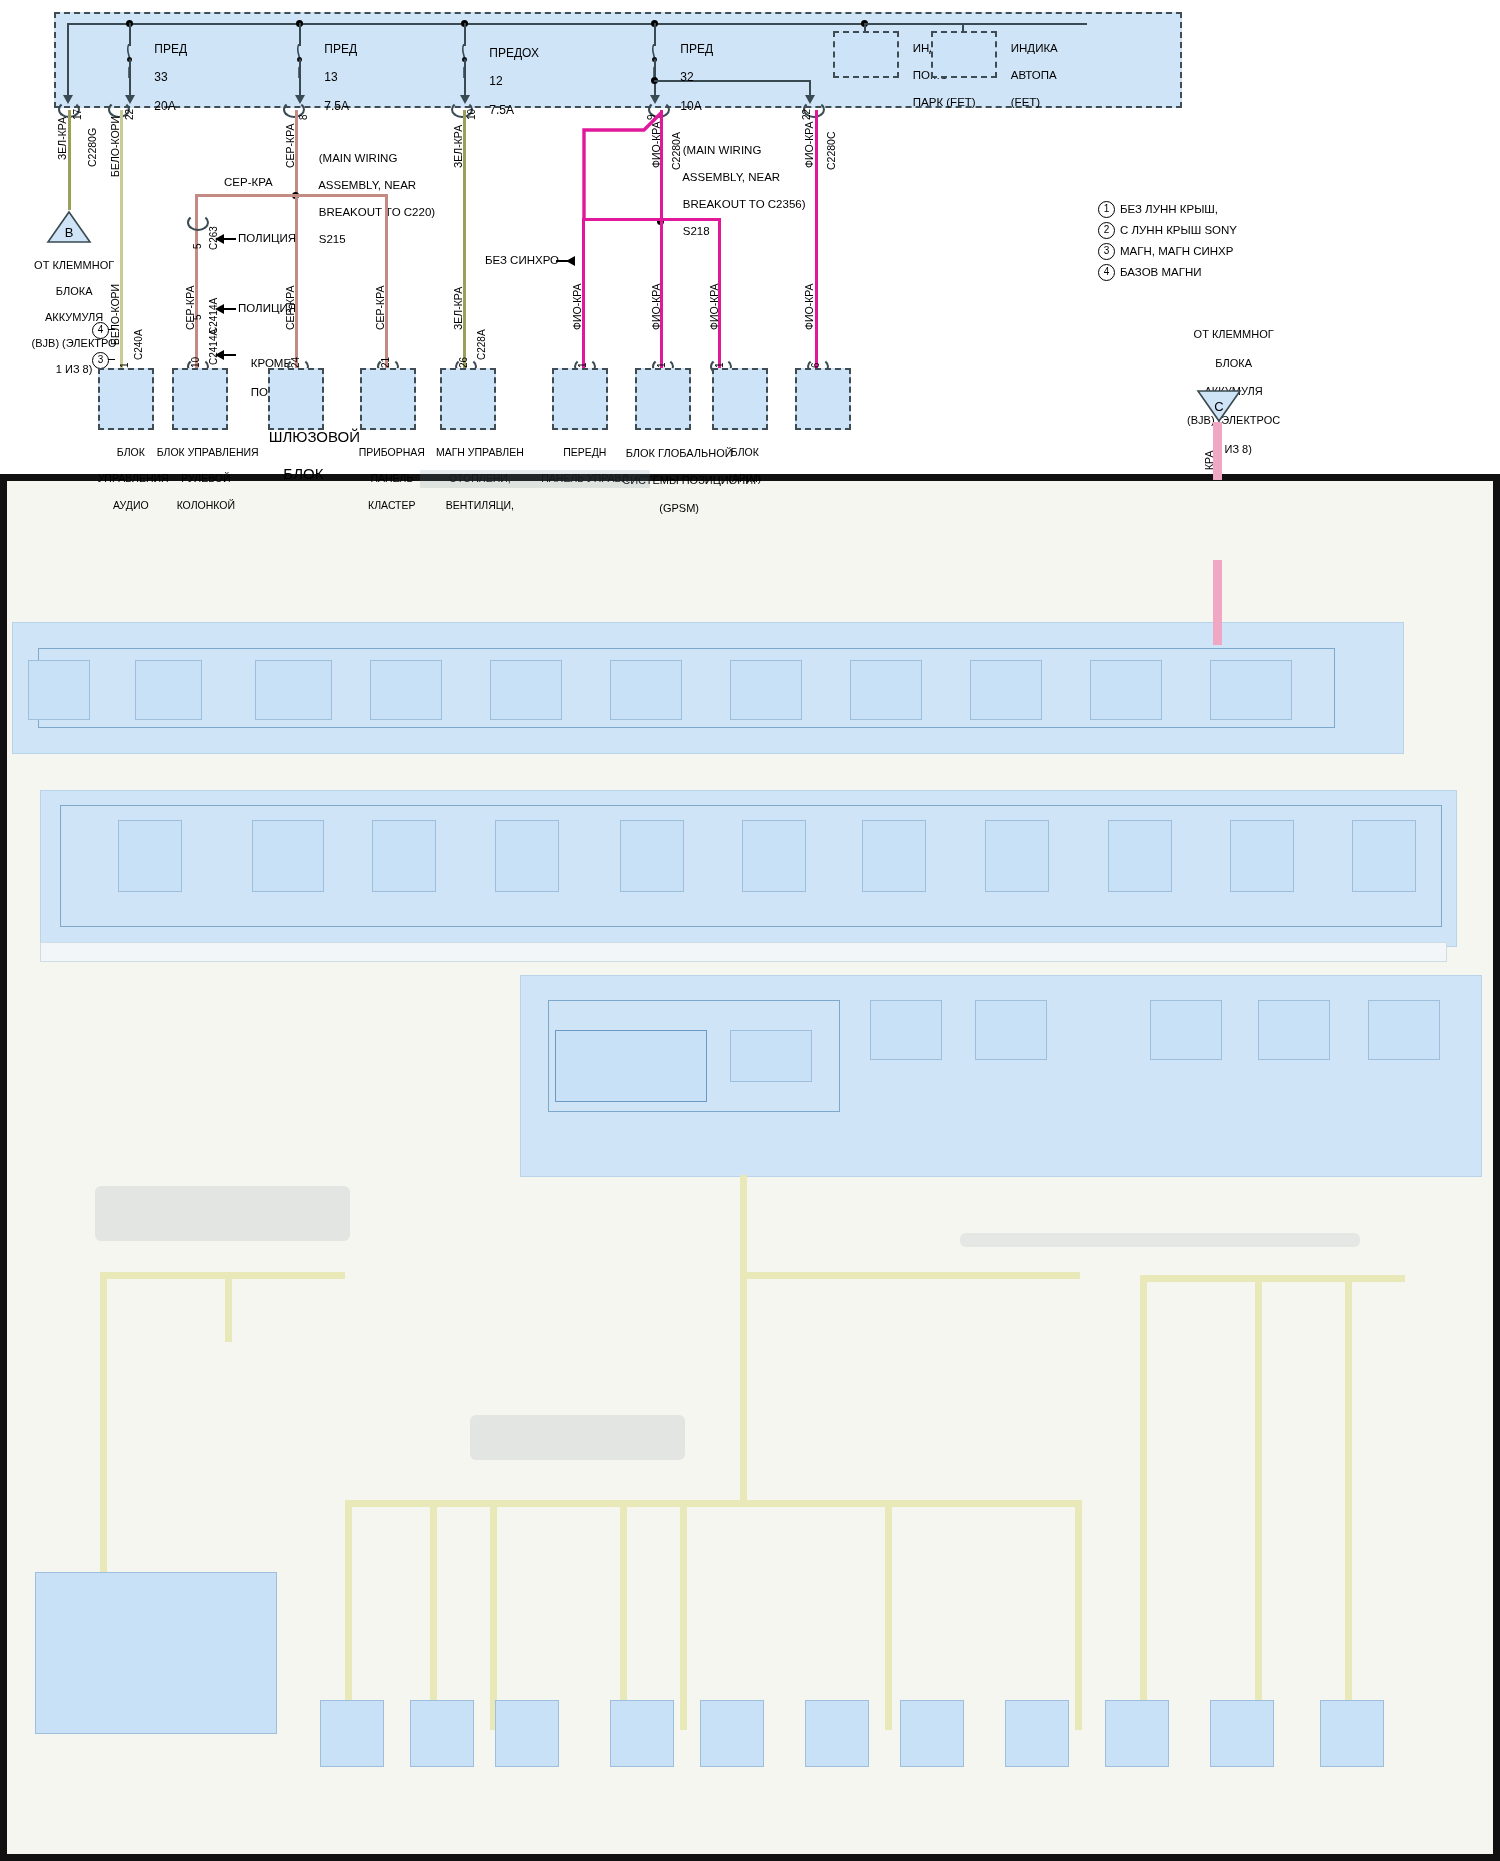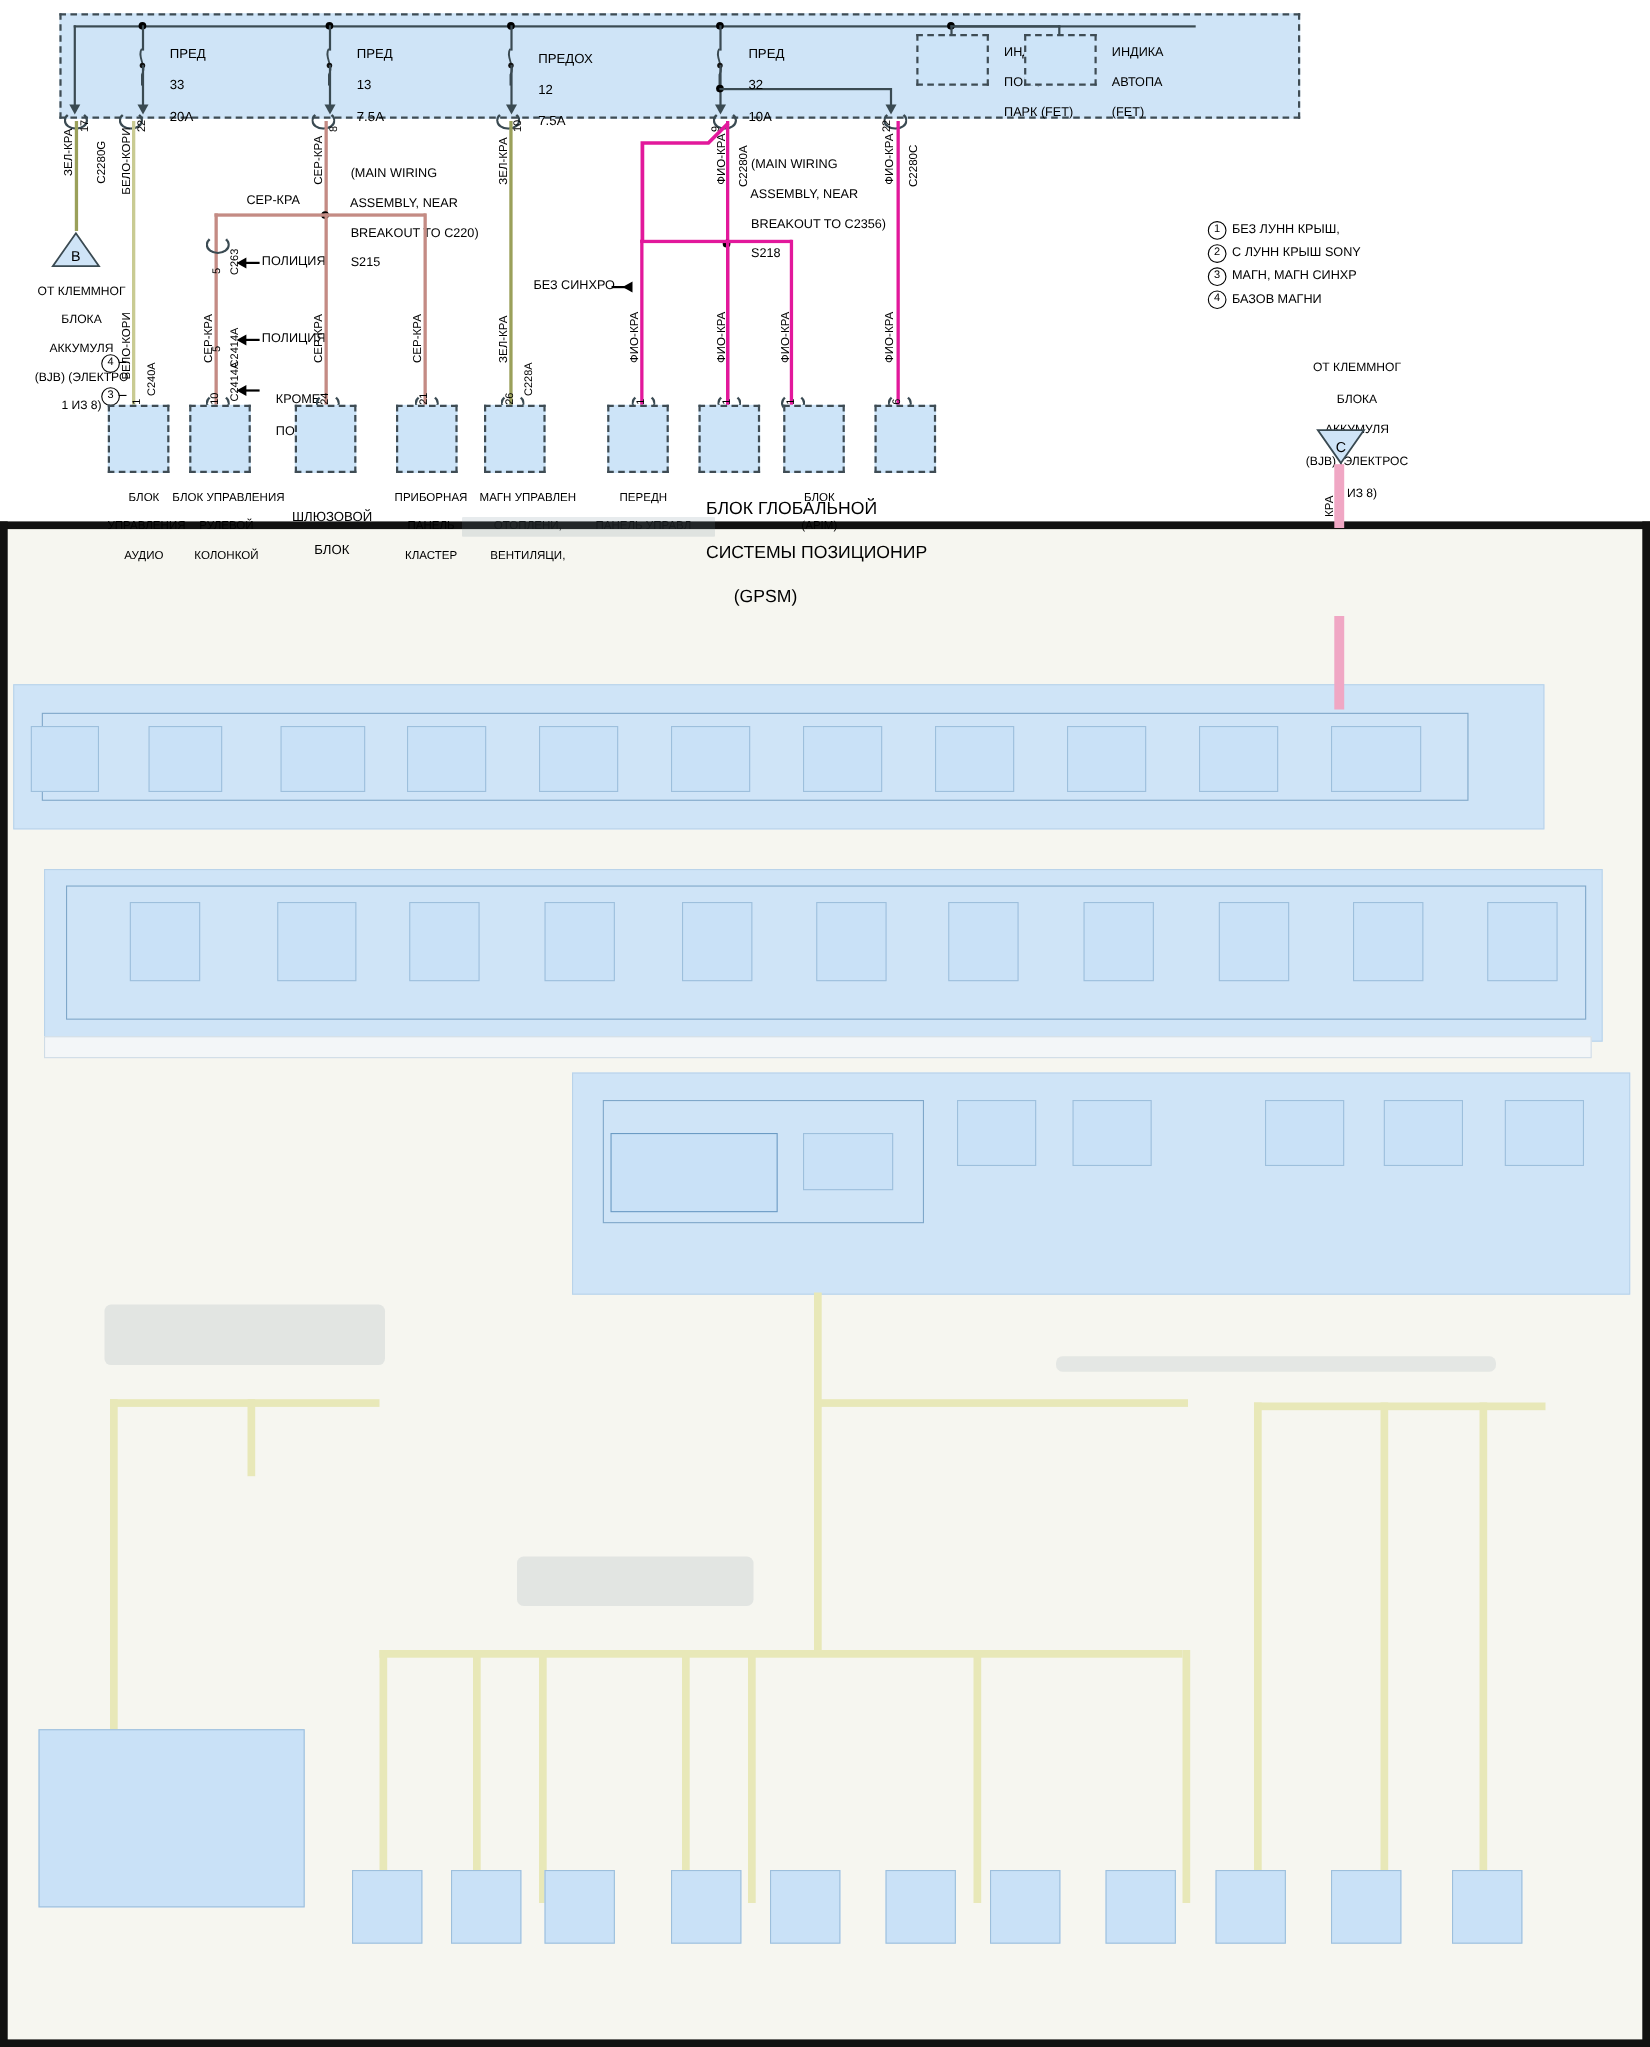--- a/index.html
+++ b/index.html
@@ -380,39 +380,39 @@
   <div class="txt c" style="left:86px;top:433px;width:78px;font-size:10.5px;line-height:1.25;">
     <span>БЛОК</span><br>
     <span>УПРАВЛЕНИЯ</span><br>
     <span>АУДИО</span>
   </div>
   <div class="txt c" style="left:145px;top:433px;width:110px;font-size:10.5px;line-height:1.25;">
     <span>БЛОК УПРАВЛЕНИЯ</span><br>
     <span>РУЛЕВОЙ</span><br>
     <span>КОЛОНКОЙ</span>
   </div>
-  <div class="txt c" style="left:252px;top:448px;width:86px;font-size:12px;line-height:1.25;">
+  <div class="txt c" style="left:252px;top:409px;width:86px;font-size:15px;line-height:1.25;">
     <span>ШЛЮЗОВОЙ</span><br>
     <span>БЛОК</span>
   </div>
   <div class="txt c" style="left:343px;top:433px;width:86px;font-size:10.5px;line-height:1.25;">
     <span>ПРИБОРНАЯ</span><br>
     <span>ПАНЕЛЬ</span><br>
     <span>КЛАСТЕР</span>
   </div>
   <div class="txt c" style="left:424px;top:433px;width:100px;font-size:10.5px;line-height:1.25;">
     <span>МАГН УПРАВЛЕН</span><br>
     <span>ОТОПЛЕНИ,</span><br>
     <span>ВЕНТИЛЯЦИ,</span>
   </div>
   <div class="txt c" style="left:524px;top:433px;width:110px;font-size:10.5px;line-height:1.25;">
     <span>ПЕРЕДН</span><br>
     <span>ПАНЕЛЬ УПРАВЛ</span>
   </div>
-  <div class="txt c" style="left:624px;top:433px;width:126px;font-size:16px;line-height:1.25;">
+  <div class="txt c" style="left:610px;top:433px;width:126px;font-size:11px;line-height:1.25;">
     <span>БЛОК ГЛОБАЛЬНОЙ</span><br>
     <span>СИСТЕМЫ ПОЗИЦИОНИР</span><br>
     <span>(GPSM)</span>
   </div>
   <div class="txt c" style="left:700px;top:433px;width:78px;font-size:10.5px;line-height:1.25;">
     <span>БЛОК</span><br>
     <span>(APIM)</span>
   </div>
 
   <div class="ghost" style="left:420px;top:470px;width:230px;height:18px;opacity:.18;"></div>

